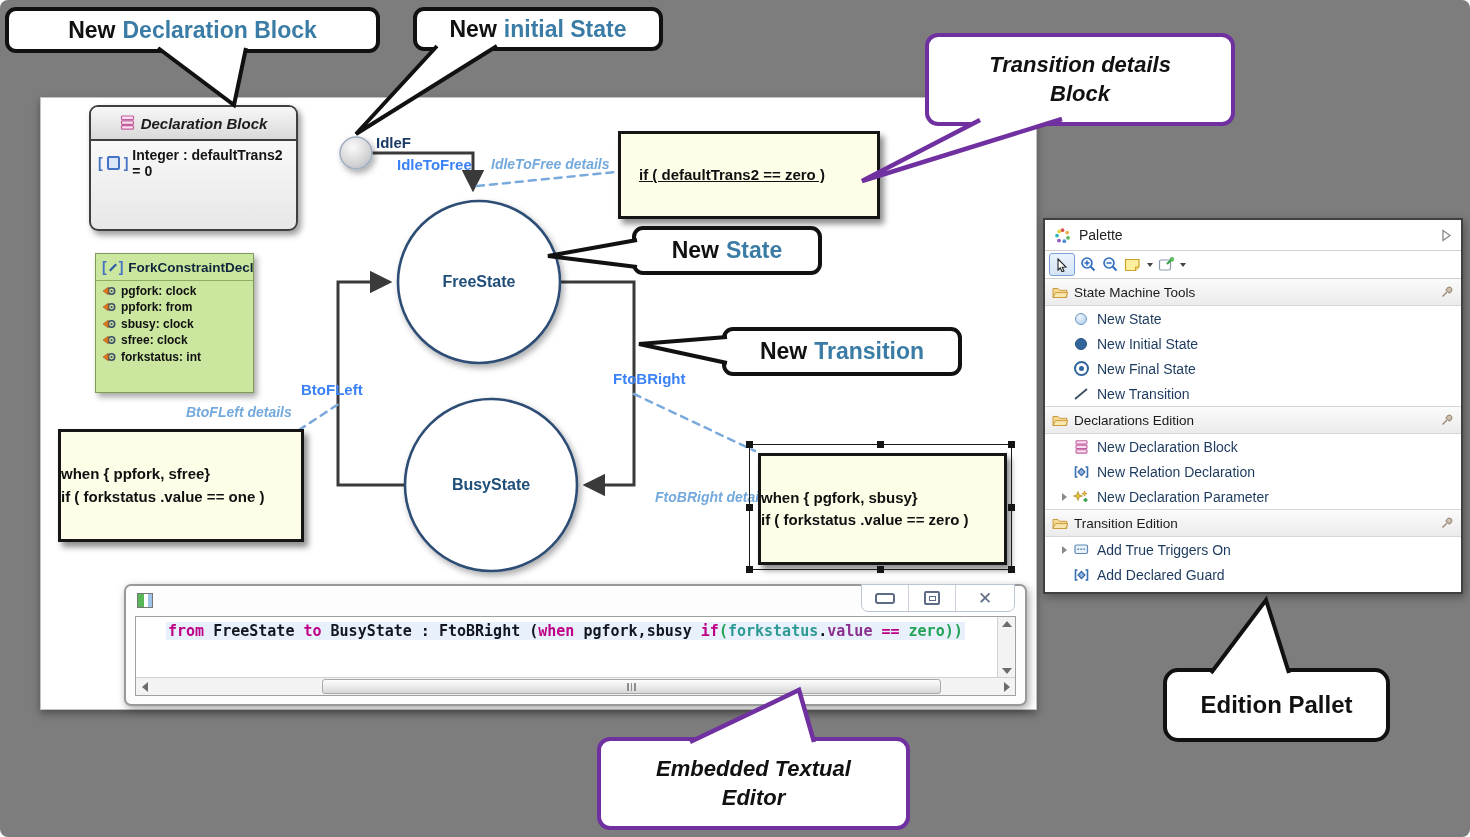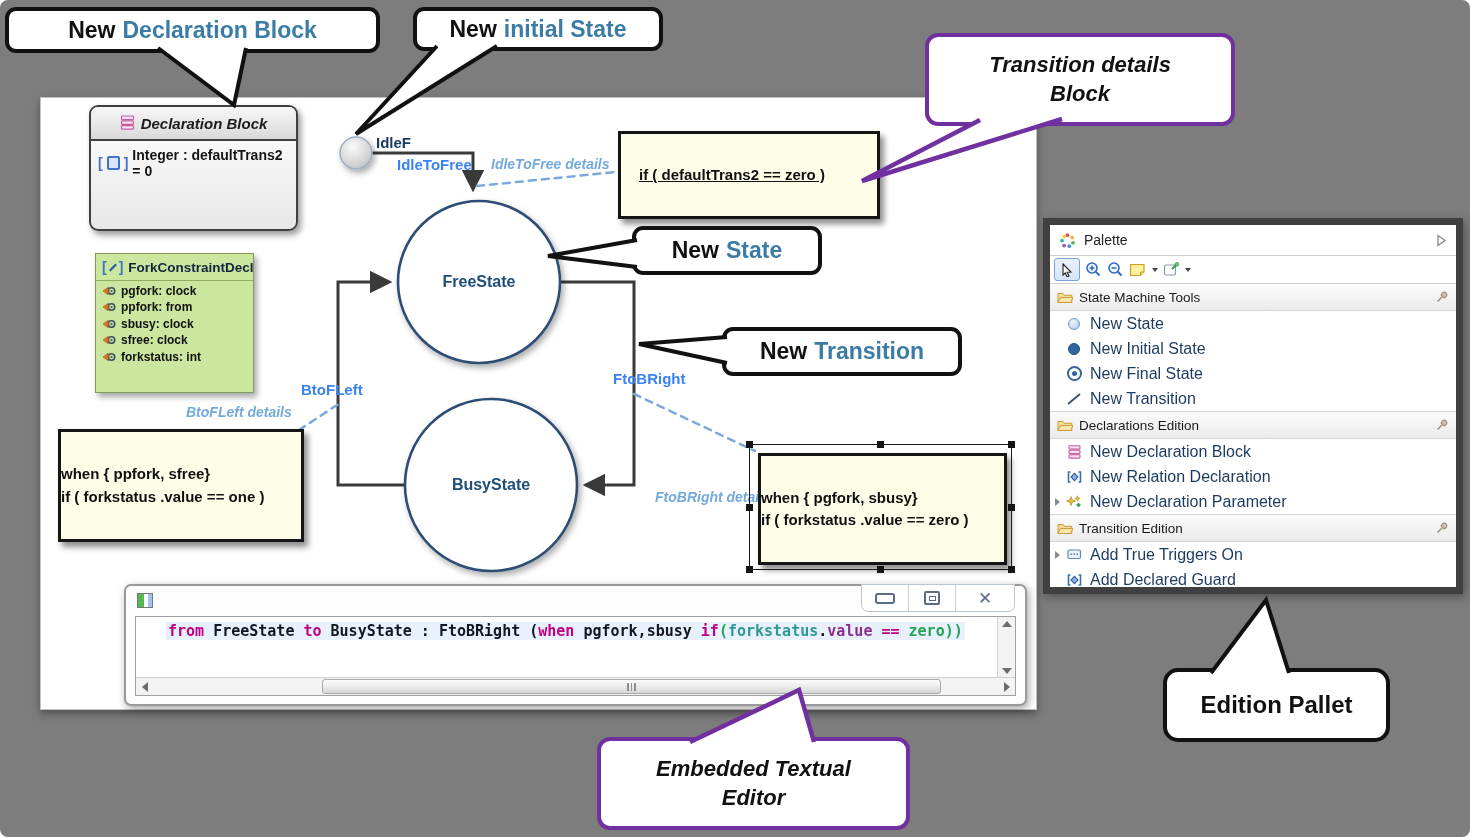--- a/index.html
+++ b/index.html
@@ -66,31 +66,31 @@
   .tri-up{border-left:5px solid transparent;border-right:5px solid transparent;border-bottom:6px solid #6b6b6b;}
   .tri-down{border-left:5px solid transparent;border-right:5px solid transparent;border-top:6px solid #6b6b6b;}
   .tri-left{border-top:5px solid transparent;border-bottom:5px solid transparent;border-right:6px solid #6b6b6b;}
   .tri-right{border-top:5px solid transparent;border-bottom:5px solid transparent;border-left:6px solid #6b6b6b;}
   .hs-arrow{width:17px;display:flex;align-items:center;justify-content:center;}
   .hs-trough{position:relative;flex:1;height:100%;}
   .hs-thumb{position:absolute;left:20%;width:73%;top:1px;height:13px;border:1px solid #a8a8a8;border-radius:3px;background:linear-gradient(#fdfdfd,#d8d8d8);display:flex;align-items:center;justify-content:center;gap:2px;}
   .hs-thumb i{display:block;width:1.5px;height:8px;background:#8f8f8f;}
 
   
-  .palette{position:absolute;left:1043px;top:218px;width:420px;height:376px;background:#ffffff;border:7px solid #404040;box-shadow:2px 3px 9px rgba(0,0,0,.35);box-sizing:border-box;}
+  .palette{position:absolute;left:1043px;top:218px;width:420px;height:376px;background:#ffffff;border:2px solid #404040;box-shadow:2px 3px 9px rgba(0,0,0,.35);box-sizing:border-box;}
   .pal-header{height:30px;display:flex;align-items:center;gap:8px;padding:0 9px;border-bottom:1px solid #cfcfcf;font-size:14px;color:#222;}
   .pal-chevron{margin-left:auto;}
   .pal-toolbar{height:27px;display:flex;align-items:center;gap:5px;padding:0 4px;border-bottom:1px solid #cfcfcf;}
   .tool-btn{display:flex;align-items:center;justify-content:center;}
   .sel-box{width:24px;height:21px;border:1px solid #7aa2d4;border-radius:3px;background:linear-gradient(#eaf2fc,#d4e4f7);}
   .caret{width:0;height:0;border-left:3.5px solid transparent;border-right:3.5px solid transparent;border-top:4px solid #444;margin-left:1px;}
   .pal-sec{height:26px;display:flex;align-items:center;gap:6px;padding:0 7px;background:linear-gradient(#fbfbfb,#ebebeb);border-top:1px solid #d6d6d6;border-bottom:1px solid #d6d6d6;font-size:13.5px;color:#1a1a1a;}
   .pal-sec:first-child{border-top:none;}
   .pal-pin{margin-left:auto;}
-  .pal-item{height:25px;display:flex;align-items:center;font-size:16px;color:#1c3a5e;}
+  .pal-item{height:25px;display:flex;align-items:center;padding-left:12px;font-size:14px;color:#1c3a5e;}
   .exp{width:14px;display:flex;align-items:center;justify-content:center;}
   .exp-tri{width:0;height:0;border-top:4px solid transparent;border-bottom:4px solid transparent;border-left:5px solid #8a8a8a;}
   .ic-slot{width:20px;display:flex;align-items:center;justify-content:center;margin-right:6px;}
   .ic-state{width:10px;height:10px;border-radius:50%;background:radial-gradient(circle at 35% 30%,#eef5fd,#a9c9e8);border:1px solid #6b98c4;}
   .ic-init{width:10px;height:10px;border-radius:50%;background:#31659c;border:1px solid #24517f;}
   .ic-final{width:11px;height:11px;border-radius:50%;border:2px solid #31659c;display:flex;align-items:center;justify-content:center;}
   .ic-final span{width:5px;height:5px;border-radius:50%;background:#31659c;display:block;}
 
   
   .callout{position:absolute;background:#ffffff;display:flex;align-items:center;justify-content:center;gap:7px;z-index:20;box-sizing:border-box;}

